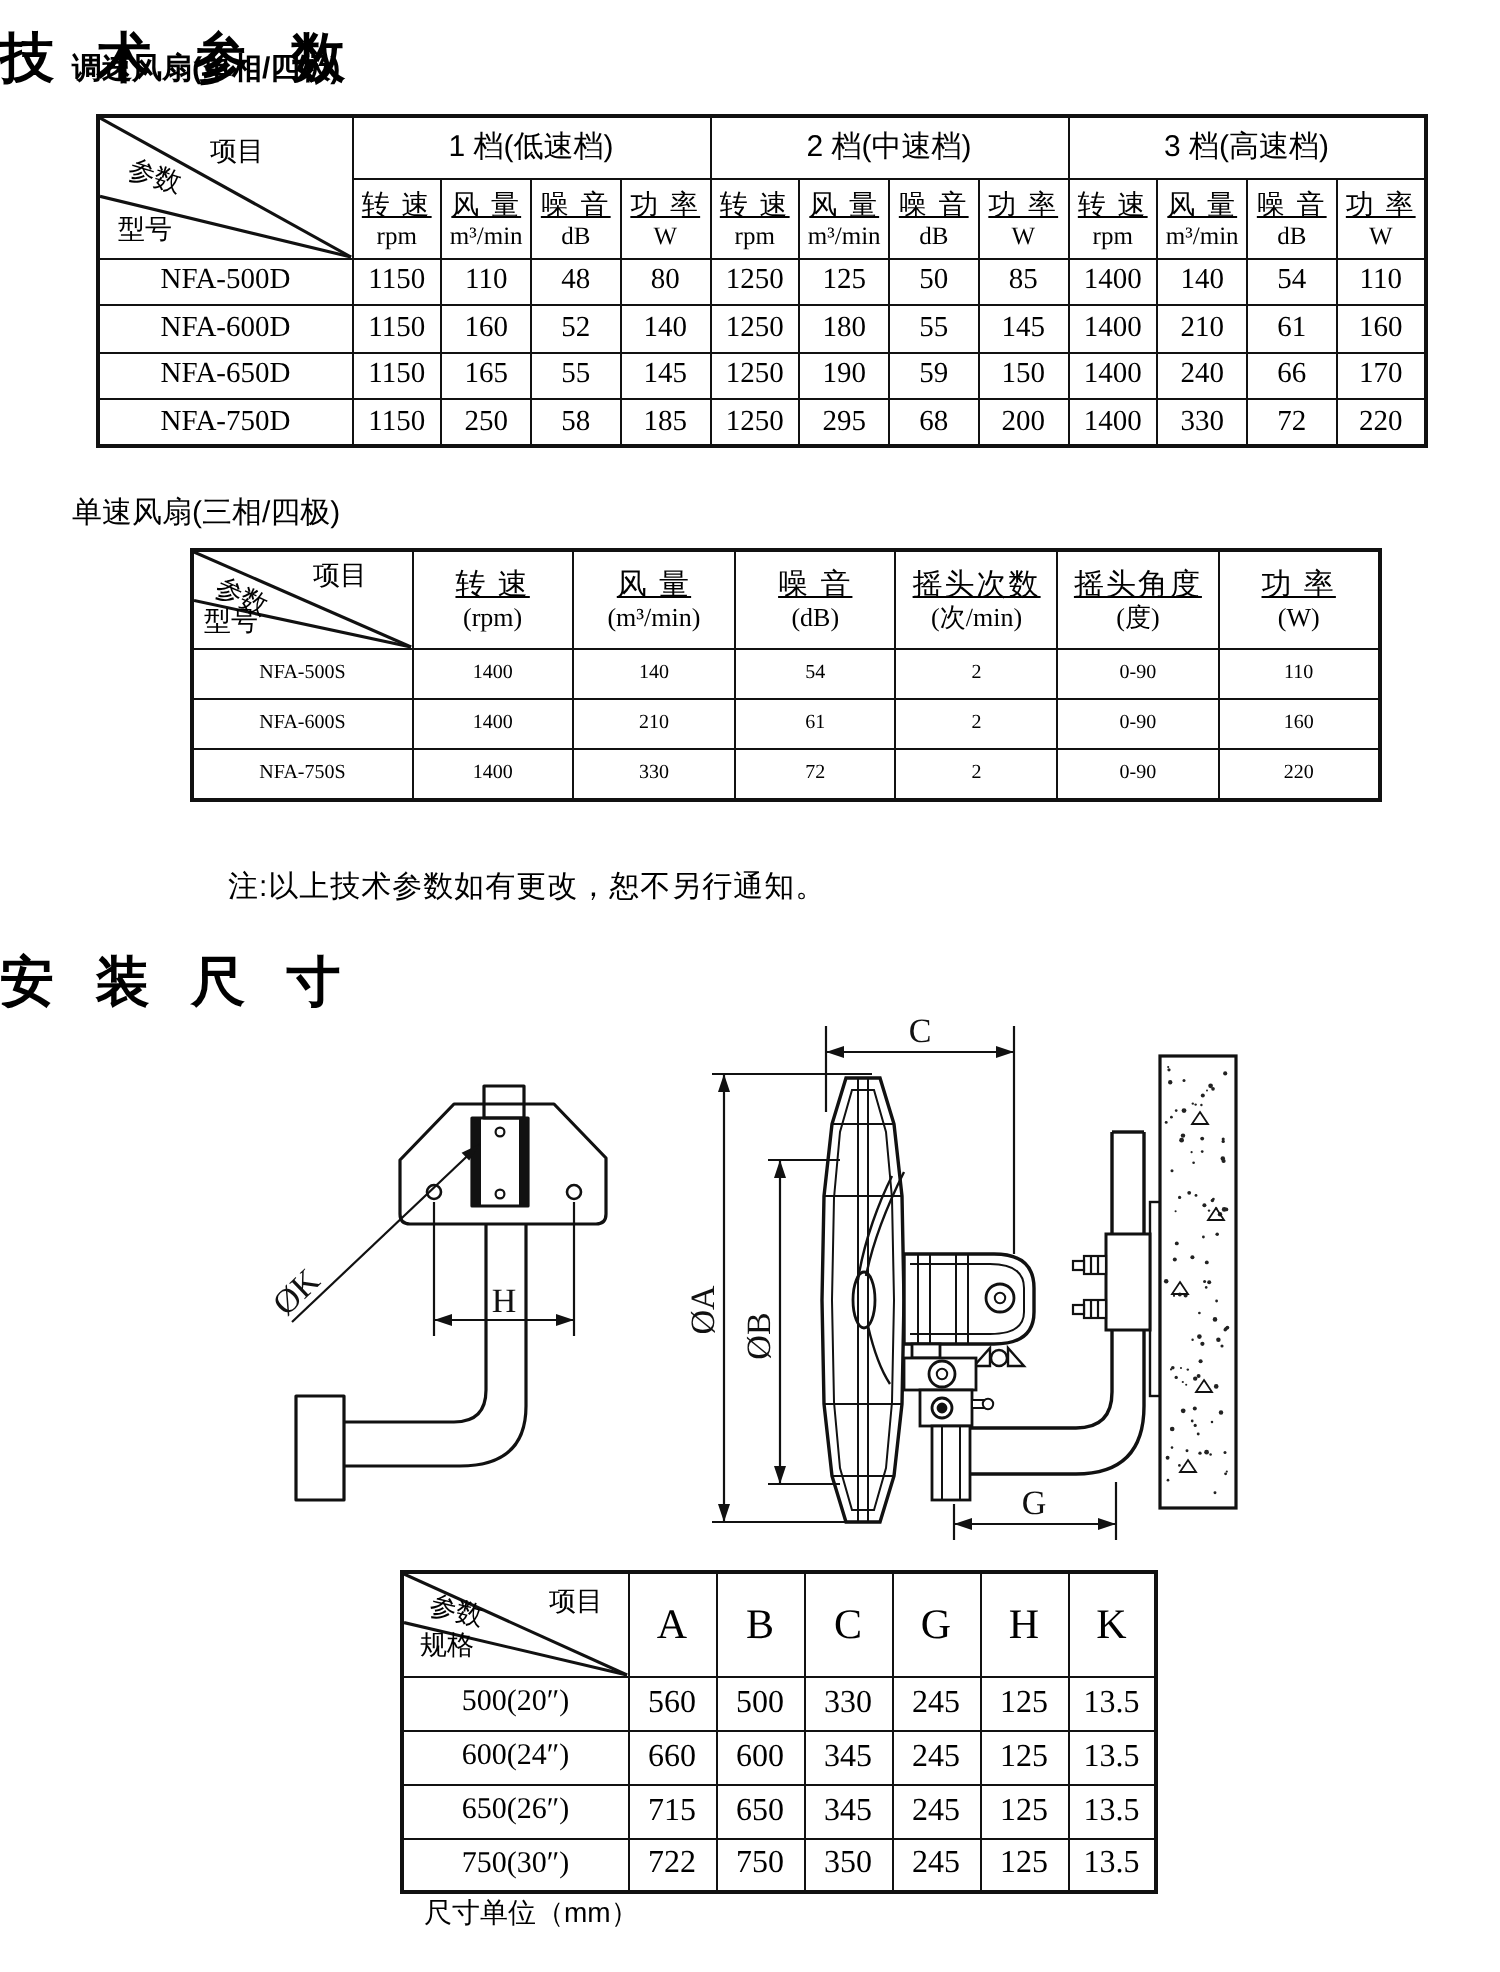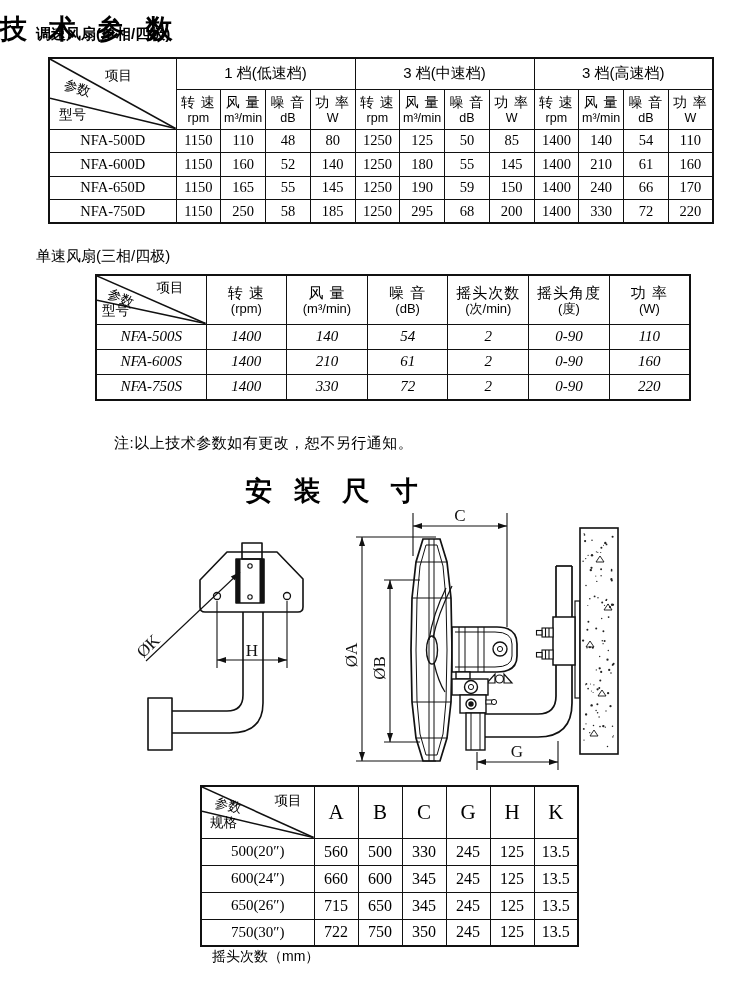--- a/index.html
+++ b/index.html
@@ -1,50 +1,50 @@
 <!DOCTYPE html>
 <html><head>
 <meta charset="utf-8">
 <style>
   html,body{margin:0;padding:0;background:#e8e8e8;}
   .page{position:relative;width:750px;height:986px;background:#fff;margin:0 auto;
         font-family:"Liberation Serif","DejaVu Serif",serif;color:#000;overflow:hidden;}
   .doc-title{position:absolute;font-weight:bold;font-size:27px;letter-spacing:7px;white-space:nowrap;
              font-family:"Liberation Sans","DejaVu Sans",sans-serif;}
   .title1{left:0;right:0;top:11px;text-align:left;}
-  .title2{left:0;right:80px;top:473px;text-align:center;}
+  .title2{left:0;right:80px;top:473px;font-family:Liberation Serif, serif;}
   .sec-label{position:absolute;font-size:15px;font-family:"Liberation Sans","DejaVu Sans",sans-serif;}
   .l1{left:36px;top:25px;font-weight:bold;}
   .l2{left:36px;top:247px;}
   .note{position:absolute;left:114px;top:434px;font-size:15px;letter-spacing:.5px;
         font-family:"Liberation Sans","DejaVu Sans",sans-serif;}
   .unit-note{position:absolute;left:212px;top:948px;font-size:14px;
         font-family:"Liberation Sans","DejaVu Sans",sans-serif;}
 
   table.tbl{position:absolute;border-collapse:collapse;table-layout:fixed;background:#fff;
             border:2px solid #111;}
   .tbl th,.tbl td{border:1.5px solid #111;text-align:center;vertical-align:middle;padding:0;
                   font-weight:normal;overflow:hidden;}
   .h-name{font-size:14px;line-height:1.3;letter-spacing:1px;
-          font-family:"Liberation Sans","DejaVu Sans",sans-serif;}
-  .h-unit{font-size:12.5px;line-height:1.15;font-family:Liberation Sans, sans-serif;}
+          font-family:"Liberation Sans","DejaVu Sans",sans-serif;text-decoration:underline;}
+  .h-unit{font-size:12.5px;line-height:1.15;font-family:Liberation Serif, serif;}
   .row-label{font-size:14.5px;}
 
   #table1{left:48px;top:57px;width:664px;}
   #table1 .grp{height:31px;font-size:15px;font-family:"Liberation Sans","DejaVu Sans",sans-serif;}
   #table1 tr.sub{height:40px;}
   #table1 tbody tr{height:23.5px;}
   #table1 tbody td{font-size:14.5px;margin-top:40px;}
 
   #table2{left:95px;top:274px;width:594px;}
   #table2 thead tr{height:49px;}
   #table2 .h-name{font-size:15px;}
   #table2 .h-unit{font-size:13px;}
   #table2 tbody tr{height:25.3px;}
-  #table2 tbody td{font-size:15px;font-style:italic;}
+  #table2 tbody td{font-size:10px;}
 
   #table3{left:200px;top:785px;width:377px;}
   #table3 thead tr{height:52px;}
   #table3 .h-letter{font-size:21px;}
   #table3 tbody tr{height:27px;}
   #table3 tbody td{font-size:16px;}
   #table3 .row-label{font-size:15px;}
 
   td.corner{position:relative;padding:0;}
   td.corner svg{position:absolute;left:0;top:0;width:100%;height:100%;}
@@ -84,21 +84,21 @@
         <td class="corner" id="t1-corner" rowspan="2">
           <svg viewBox="0 0 127 71" preserveAspectRatio="none">
             <line x1="0" y1="0" x2="127" y2="71" stroke="#111" stroke-width="1.6"></line>
             <line x1="0" y1="40" x2="127" y2="71" stroke="#111" stroke-width="1.6"></line>
           </svg>
           <span class="c-tr">项目</span>
           <span class="c-mid">参数</span>
           <span class="c-bl">型号</span>
         </td>
         <th colspan="4">1 档(低速档)</th>
-        <th colspan="4">3 档(中速档)</th>
+        <th colspan="4">2 档(中速档)</th>
         <th colspan="4">3 档(高速档)</th>
       </tr>
       <tr class="sub">
           <th>
             <div class="h-name">转 速</div>
             <div class="h-unit">rpm</div>
           </th>
           <th>
             <div class="h-name">风 量</div>
             <div class="h-unit">m³/min</div>
@@ -580,14 +580,14 @@
           <td>722</td>
           <td>750</td>
           <td>350</td>
           <td>245</td>
           <td>125</td>
           <td>13.5</td>
         </tr>
       </tbody>
   </table>
 
-  <div class="unit-note">摇头次数（mm）</div>
+  <div class="unit-note">尺寸单位（mm）</div>
 </div>
 
 </body></html>

